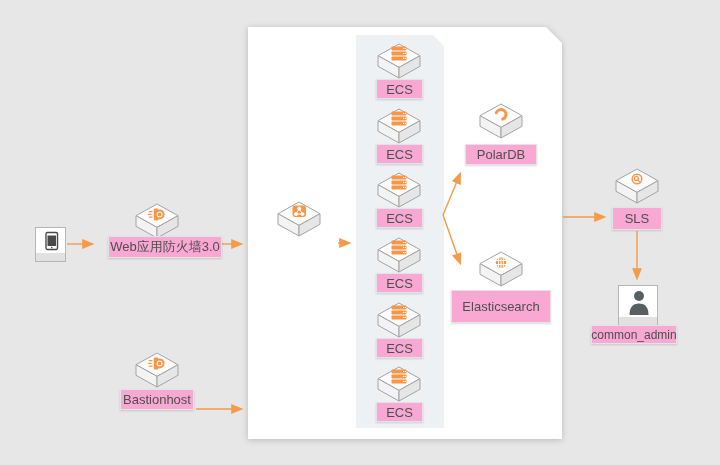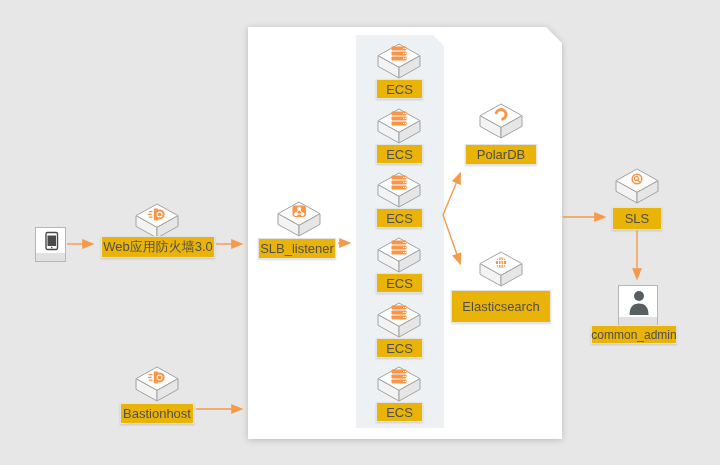--- a/index.html
+++ b/index.html
@@ -27,21 +27,21 @@
     z-index:2;
   }
   .edges{
     position:absolute;left:0;top:0;width:720px;height:465px;z-index:3;
     pointer-events:none;
   }
   .edges line{stroke:#f59a49;stroke-width:1.4;}
   .node{position:absolute;z-index:4;}
   .iso-icon{position:absolute;width:44px;height:36px;}
   .label{
-    position:absolute;background:#eab308;border:1px solid #e3e3e3;
+    position:absolute;background:#f9a8d4;border:1px solid #e3e3e3;
     box-shadow:0 1px 2px rgba(0,0,0,.15);
     color:#4f4f4f;font-size:13px;display:flex;align-items:center;justify-content:center;
     white-space:nowrap;box-sizing:border-box;
   }
   .device-box{
     position:absolute;background:#ffffff;border:1px solid #b6b6b6;box-sizing:border-box;
   }
   .device-strip{
     position:absolute;left:0;bottom:0;width:100%;height:8px;background:#e1e1e1;
   }
@@ -143,29 +143,28 @@
         <circle cx="15.8" cy="19.6" r="0.8" fill="#4a4a4a"></circle>
       </svg>
     </div>
   </div>
 
   <div class="node" style="left:100px;top:203px;width:114px;height:56px">
     <svg class="iso-icon" style="left:35px;top:0" width="44" height="36">
       <use href="#iso-box"></use>
         <use href="#g-waf"></use>
     </svg>
-    <div class="label" style="left:1px;top:33px;width:114px;height:22px">Web应用防火墙3.0</div>
+    <div class="label" style="left:8px;top:33px;width:114px;height:22px">Web应用防火墙3.0</div>
   </div>
 
   <div class="node" style="left:258px;top:201px;width:78px;height:60px">
     <svg class="iso-icon" style="left:19px;top:0" width="44" height="36">
       <use href="#iso-box"></use>
         <use href="#g-slb"></use>
     </svg>
-    <div class="label" style="left:0;top:37px;width:78px;height:21px">SLB_listener</div>
   </div>
 
   <div class="node" style="left:376px;top:43px;width:47px;height:56px">
     <svg class="iso-icon" style="left:1px;top:0" width="44" height="36">
         <use href="#iso-box"></use>
         <use href="#g-ecs"></use>
       </svg>
     <div class="label" style="left:0;top:36px;width:47px;height:20px">ECS</div>
   </div>
   <div class="node" style="left:376px;top:108px;width:47px;height:56px">
@@ -232,21 +231,21 @@
     <div class="device-box" style="left:27px;top:0;width:40px;height:42px">
       <div class="device-strip" style="height:9px"></div>
       <svg width="40" height="33">
         <circle cx="20" cy="10" r="5" fill="#585f63"></circle>
         <path d="M10.5 29 Q10.5 17.5 20 17.5 Q29.5 17.5 29.5 29 Z" fill="#585f63"></path>
       </svg>
     </div>
     <div class="label" style="left:0;top:40px;width:86px;height:19px;font-size:12px">common_admin</div>
   </div>
 
-  <div class="node" style="left:120px;top:366px;width:74px;height:60px">
+  <div class="node" style="left:120px;top:352px;width:74px;height:60px">
     <svg class="iso-icon" style="left:15px;top:0" width="44" height="36">
       <use href="#iso-box"></use>
         <use href="#g-waf"></use>
     </svg>
     <div class="label" style="left:0;top:37px;width:74px;height:21px">Bastionhost</div>
   </div>
 
 </div>
 
 </body></html>

